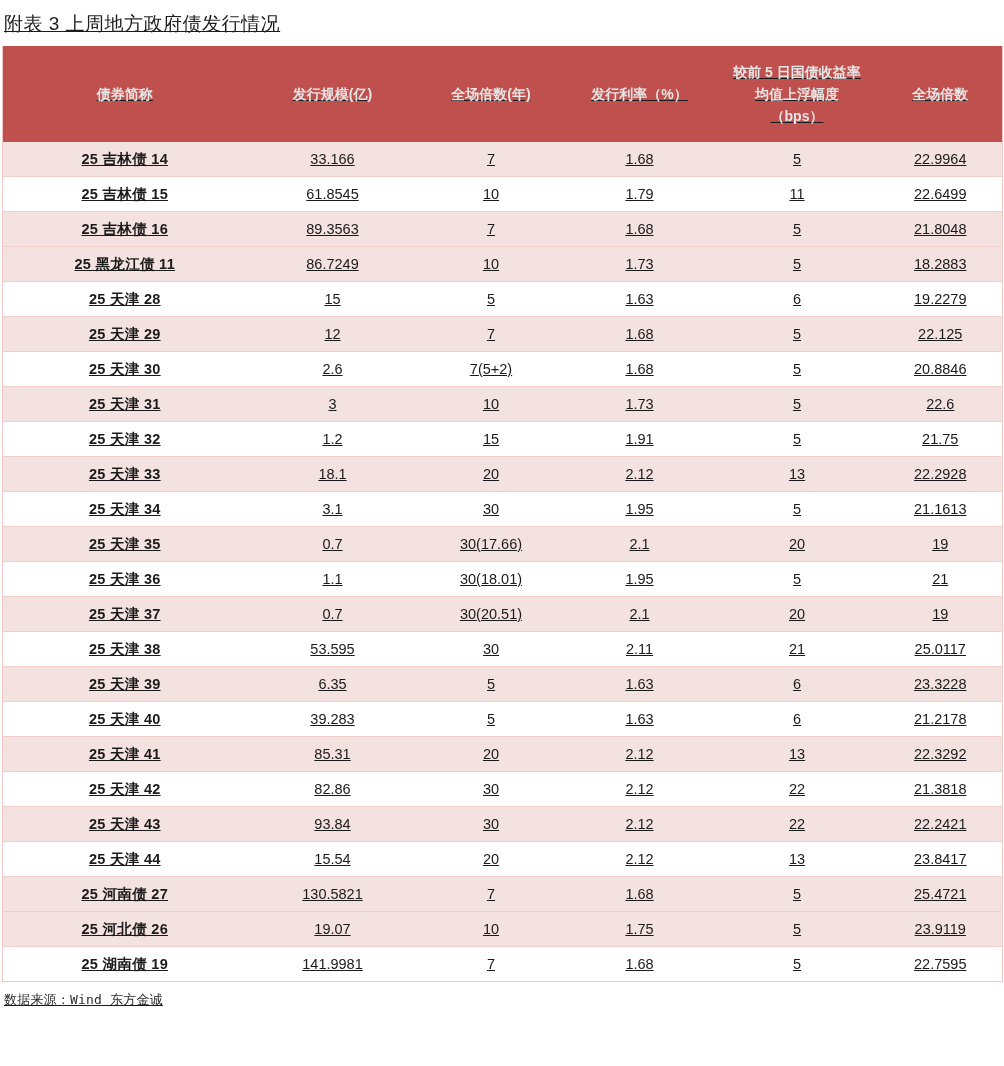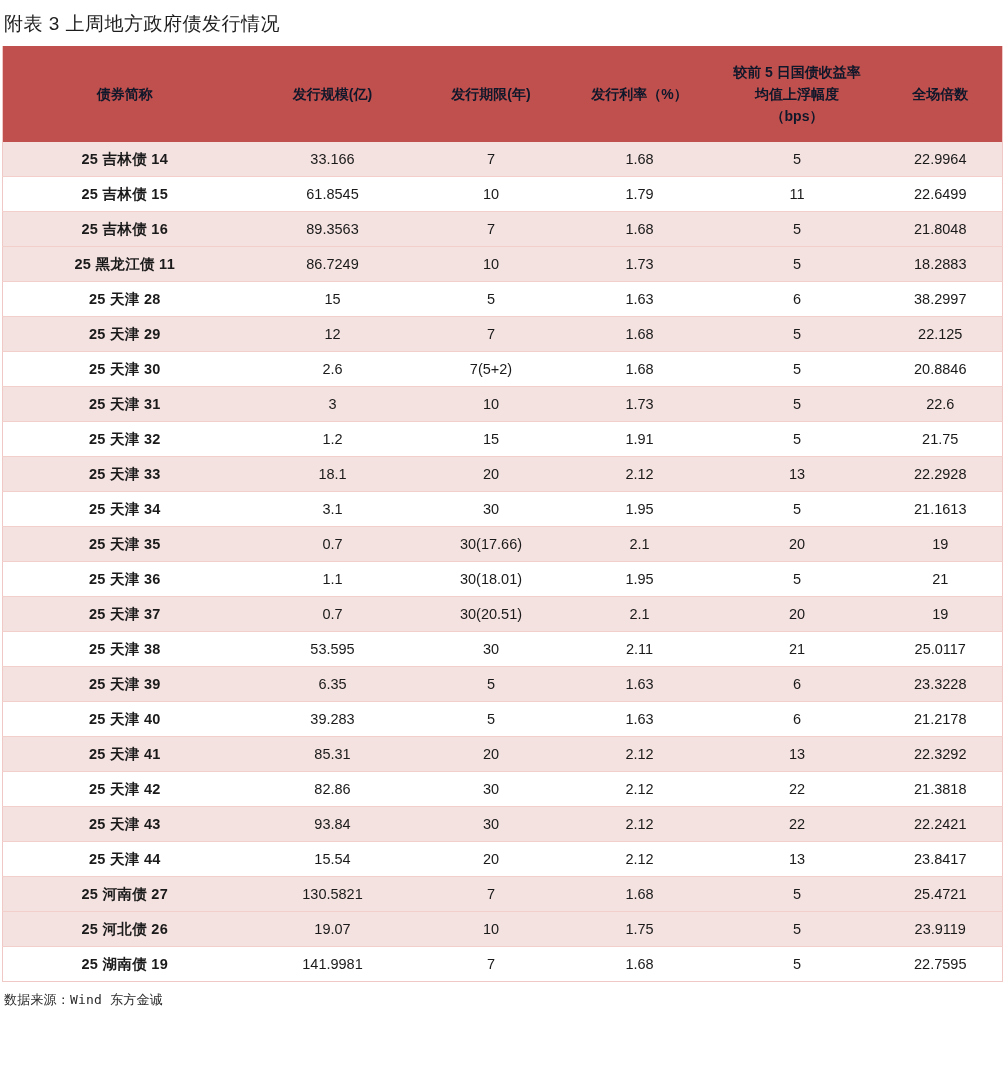--- a/index.html
+++ b/index.html
@@ -14,20 +14,21 @@
     font-family: "Liberation Sans", "DejaVu Sans", sans-serif;
     color: #1a1a1a;
     overflow: hidden;
   }
 
   .page {
     position: relative;
     width: 1004px;
     height: 772px;
     box-sizing: border-box;
+    text-decoration: underline;
   }
 
   .page-title {
     font-size: 19px;
     font-weight: 400;
     color: #1d1d1d;
     letter-spacing: 0.5px;
     padding: 11px 0 0 4px;
     line-height: 26px;
     white-space: nowrap;
@@ -48,21 +49,21 @@
 
   table.bond-table col.c-name  { width: 244px; }
   table.bond-table col.c-size  { width: 172px; }
   table.bond-table col.c-term  { width: 145px; }
   table.bond-table col.c-rate  { width: 152px; }
   table.bond-table col.c-spread{ width: 163px; }
   table.bond-table col.c-mult  { width: 124px; }
 
   thead th {
     background: #c0504d;
-    color: #0f172a;
+    color: #e5e5e5;
     font-size: 14px;
     font-weight: bold;
     vertical-align: middle;
     height: 88px;
     padding: 4px 6px;
     line-height: 22px;
     border: none;
   }
   thead th.wrap-head {
     padding-left: 14px;
@@ -117,21 +118,21 @@
         <col class="c-size">
         <col class="c-term">
         <col class="c-rate">
         <col class="c-spread">
         <col class="c-mult">
       </colgroup>
       <thead>
         <tr>
           <th>债券简称</th>
           <th>发行规模(亿)</th>
-          <th>发行期限(年)</th>
+          <th>全场倍数(年)</th>
           <th>发行利率（%）</th>
           <th class="wrap-head">较前 5 日国债收益率均值上浮幅度（bps）</th>
           <th>全场倍数</th>
         </tr>
       </thead>
       <tbody id="table-body">
           <tr class="odd">
             <td class="bond-name">25 吉林债 14</td>
             <td>33.166</td>
             <td>7</td>
@@ -162,21 +163,21 @@
             <td>1.73</td>
             <td>5</td>
             <td>18.2883</td>
           </tr>
           <tr class="even">
             <td class="bond-name">25 天津 28</td>
             <td>15</td>
             <td>5</td>
             <td>1.63</td>
             <td>6</td>
-            <td>38.2997</td>
+            <td>19.2279</td>
           </tr>
           <tr class="odd">
             <td class="bond-name">25 天津 29</td>
             <td>12</td>
             <td>7</td>
             <td>1.68</td>
             <td>5</td>
             <td>22.125</td>
           </tr>
           <tr class="even">

